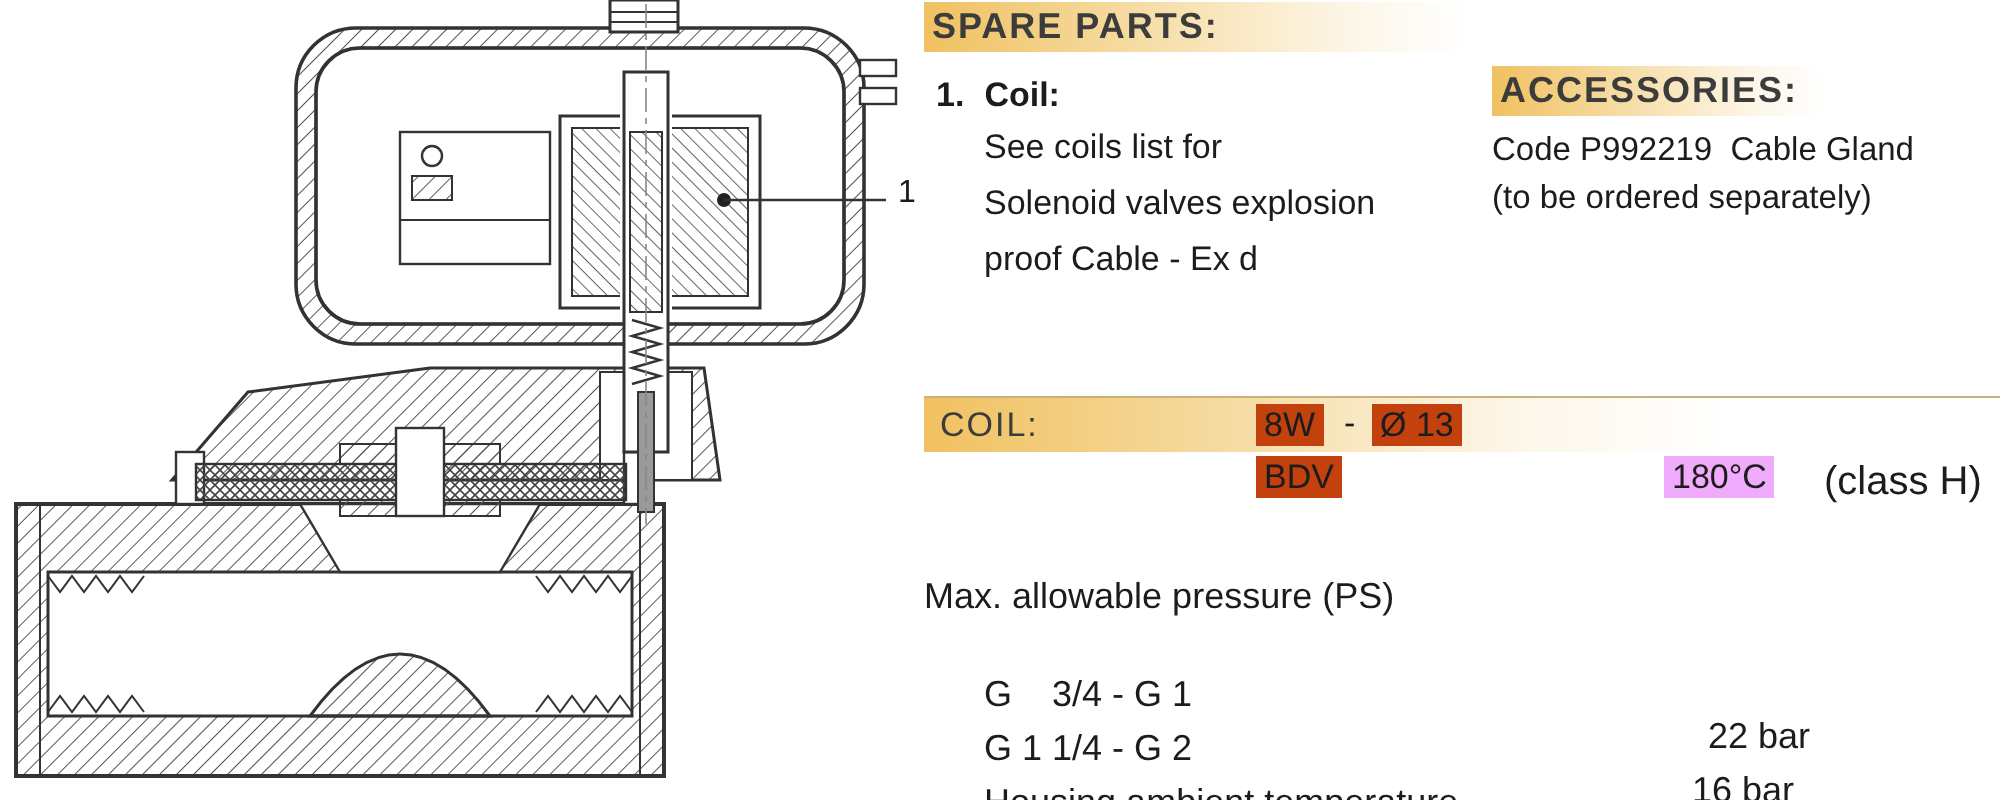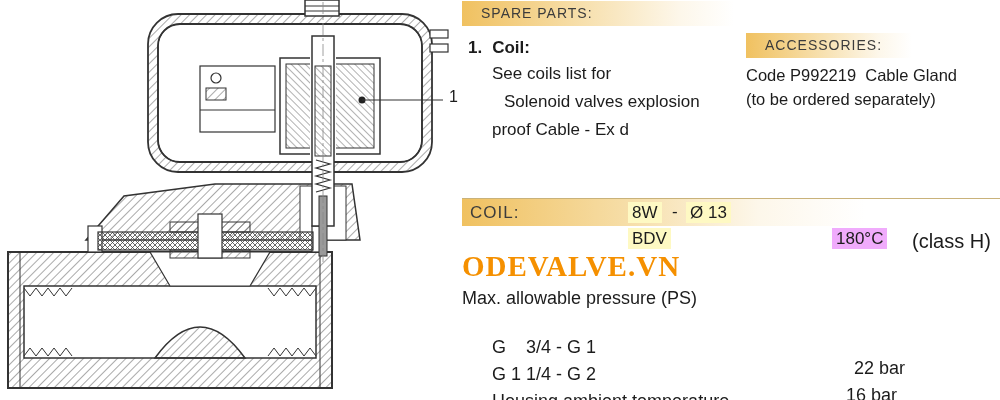--- a/index.html
+++ b/index.html
@@ -12,48 +12,49 @@
   }
   
   .drawing { position:absolute; left:0; top:0; width:455px; height:400px; }
   .callout-num {
     position:absolute; left:449px; top:88px;
     font-size:16px; color:#1c1c1c;
   }
   
   .hdr {
     position:absolute; height:25px; line-height:25px;
-    padding-left:19px; font-size:14px; letter-spacing:1px; color:#3c3c3c;
+    padding-left:4px; font-size:18px; letter-spacing:1px; color:#3c3c3c;
     background:linear-gradient(to right, #f0c160 0%, #f7e0ae 45%, #fdf7ea 80%, #ffffff 100%);
+    font-weight:bold;
   }
   .hdr-spare { left:462px; top:1px; width:272px; }
   .hdr-acc   { left:746px; top:33px; width:166px; }
   
   .spare-item { position:absolute; left:468px; top:38px; font-size:17px; font-weight:bold; }
   .spare-item .num { margin-right:10px; }
   .spare-line { position:absolute; left:492px; font-size:17px; color:#1c1c1c; }
-  .sl0 { top:64px; } .sl1 { top:92px;margin-left:12px; } .sl2 { top:120px; }
+  .sl0 { top:64px; } .sl1 { top:92px; } .sl2 { top:120px; }
   
   .acc-line { position:absolute; left:746px; font-size:16.5px; white-space:pre; }
   .al0 { top:66px; } .al1 { top:90px; }
   
   .coil-section {
     position:absolute; left:462px; top:198px; width:538px; height:54px;
     border-top:1.5px solid #c9b27a;
   }
   .coil-band {
     position:absolute; left:0; top:0; width:100%; height:27px;
     background:linear-gradient(to right, #f0c160 0%, #f6dda6 30%, #fdf7ea 55%, #ffffff 75%);
   }
   .coil-title {
     position:absolute; left:8px; top:0; height:27px; line-height:27px;
     font-size:17px; letter-spacing:1px; color:#3c3c3c;
   }
   .hl {
-    background:#fef9c3; padding:0 4px; font-size:17px; line-height:21px;
+    background:#c2410c; padding:0 4px; font-size:17px; line-height:21px;
     display:inline-block;
   }
   .hl-light { background:#f0abfc; }
   .coil-power { position:absolute; left:166px; top:3px; }
   .coil-sep   { position:absolute; left:210px; top:3px; font-size:17px; }
   .coil-dia   { position:absolute; left:224px; top:3px; }
   .coil-type  { position:absolute; left:166px; top:29px; }
   .coil-temp  { position:absolute; left:370px; top:29px; }
   .coil-class { position:absolute; left:450px; top:31px; font-size:20px; }
   
@@ -178,21 +179,20 @@
     <div class="coil-band"></div>
     <div class="coil-title">COIL:</div>
     <span class="hl coil-power">8W</span>
     <span class="coil-sep">-</span>
     <span class="hl coil-dia">Ø 13</span>
     <span class="hl coil-type">BDV</span>
     <span class="hl hl-light coil-temp">180°C</span>
     <span class="coil-class">(class H)</span>
   </div>
 
-  <div class="watermark">ODEVALVE.VN</div>
 
   <div class="specs">
     <div class="spec-heading">Max. allowable pressure (PS)</div>
     <div class="spec-row sr0">
       <span>G    3/4 - G 1</span>
       <span class="spec-value sv0">22 bar</span>
     </div>
     <div class="spec-row sr1">
       <span>G 1 1/4 - G 2</span>
       <span class="spec-value sv1">16 bar</span>

